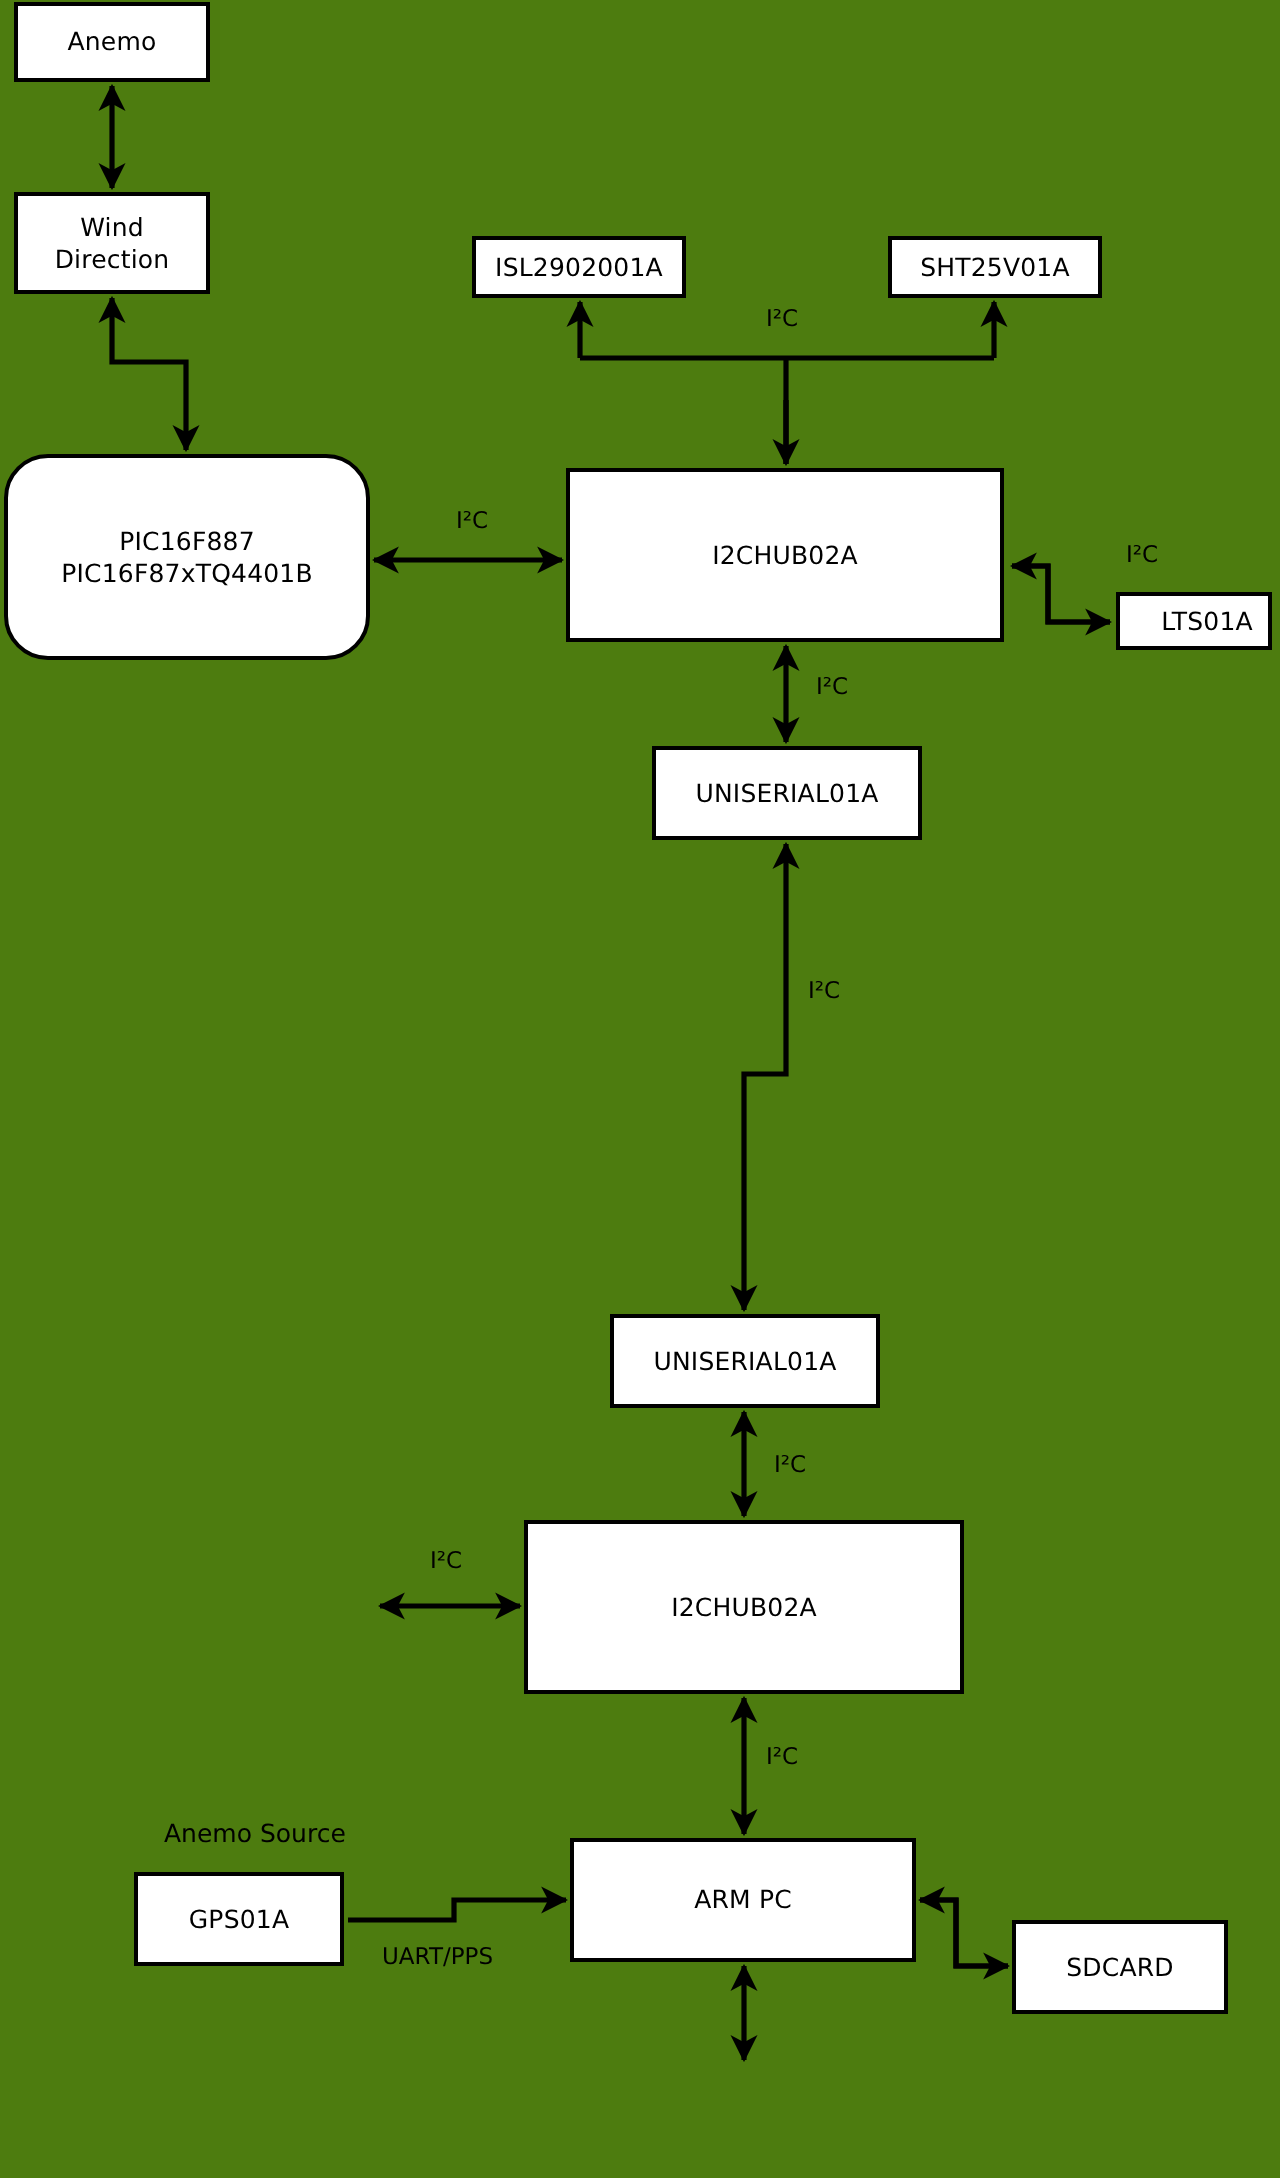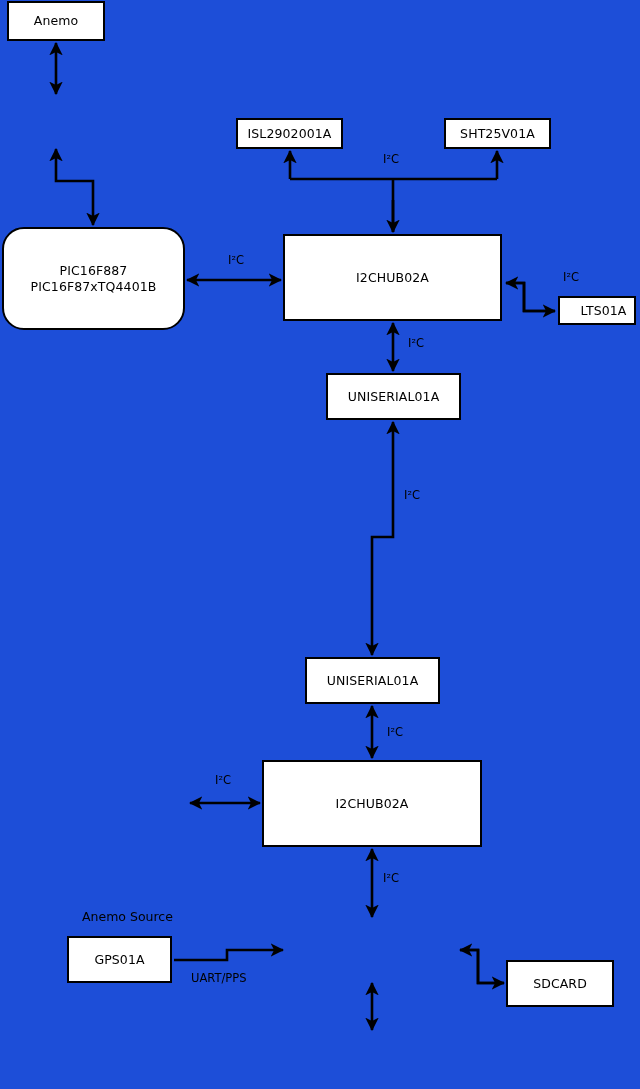--- a/index.html
+++ b/index.html
@@ -8,21 +8,21 @@
     padding: 0;
     background: #ffffff;
   }
   body {
     font-family: "DejaVu Sans", "Liberation Sans", sans-serif;
   }
   #diagram-root {
     position: relative;
     width: 640px;
     height: 1089px;
-    background: #1d4ed8;
+    background: #4d7c0f;
     overflow: hidden;
   }
   #edge-layer {
     position: absolute;
     left: 0;
     top: 0;
     width: 640px;
     height: 1089px;
     pointer-events: none;
   }
@@ -130,20 +130,24 @@
     </g>
 
     <g>
       <line x1="372" y1="983" x2="372" y2="1030" stroke="#000" stroke-width="2.6" marker-start="url(#arrow)" marker-end="url(#arrow)"></line>
     </g>
   </svg>
 
   <div class="node" id="node-anemo" style="left: 7px; top: 1px; width: 98px; height: 40px;">
     <span class="node-label">Anemo</span>
   </div>
+  <div class="node" id="node-wind" style="left: 7px; top: 96px; width: 98px; height: 51px;">
+    <span class="node-label">Wind
+Direction</span>
+  </div>
   <div class="node" id="node-pic" style="left: 2px; top: 227px; width: 183px; height: 103px; border-radius: 22px;">
     <span class="node-label">PIC16F887
 PIC16F87xTQ4401B</span>
   </div>
   <div class="node" id="node-isl" style="left: 236px; top: 118px; width: 107px; height: 31px;">
     <span class="node-label">ISL2902001A</span>
   </div>
   <div class="node" id="node-sht" style="left: 444px; top: 118px; width: 107px; height: 31px;">
     <span class="node-label">SHT25V01A</span>
   </div>
@@ -158,20 +162,23 @@
   </div>
   <div class="node" id="node-uniserial-bot" style="left: 305px; top: 657px; width: 135px; height: 47px;">
     <span class="node-label">UNISERIAL01A</span>
   </div>
   <div class="node" id="node-hub-bot" style="left: 262px; top: 760px; width: 220px; height: 87px;">
     <span class="node-label">I2CHUB02A</span>
   </div>
   <div class="node" id="node-gps" style="left: 67px; top: 936px; width: 105px; height: 47px;">
     <span class="node-label">GPS01A</span>
   </div>
+  <div class="node" id="node-armpc" style="left: 285px; top: 919px; width: 173px; height: 62px;">
+    <span class="node-label">ARM PC</span>
+  </div>
   <div class="node" id="node-sdcard" style="left: 506px; top: 960px; width: 108px; height: 47px;">
     <span class="node-label">SDCARD</span>
   </div>
 
   <span class="edge-label" id="el-0" style="left: 383px; top: 154px;">I²C</span>
   <span class="edge-label" id="el-1" style="left: 228px; top: 255px;">I²C</span>
   <span class="edge-label" id="el-2" style="left: 563px; top: 272px;">I²C</span>
   <span class="edge-label" id="el-3" style="left: 408px; top: 338px;">I²C</span>
   <span class="edge-label" id="el-4" style="left: 404px; top: 490px;">I²C</span>
   <span class="edge-label" id="el-5" style="left: 387px; top: 727px;">I²C</span>

